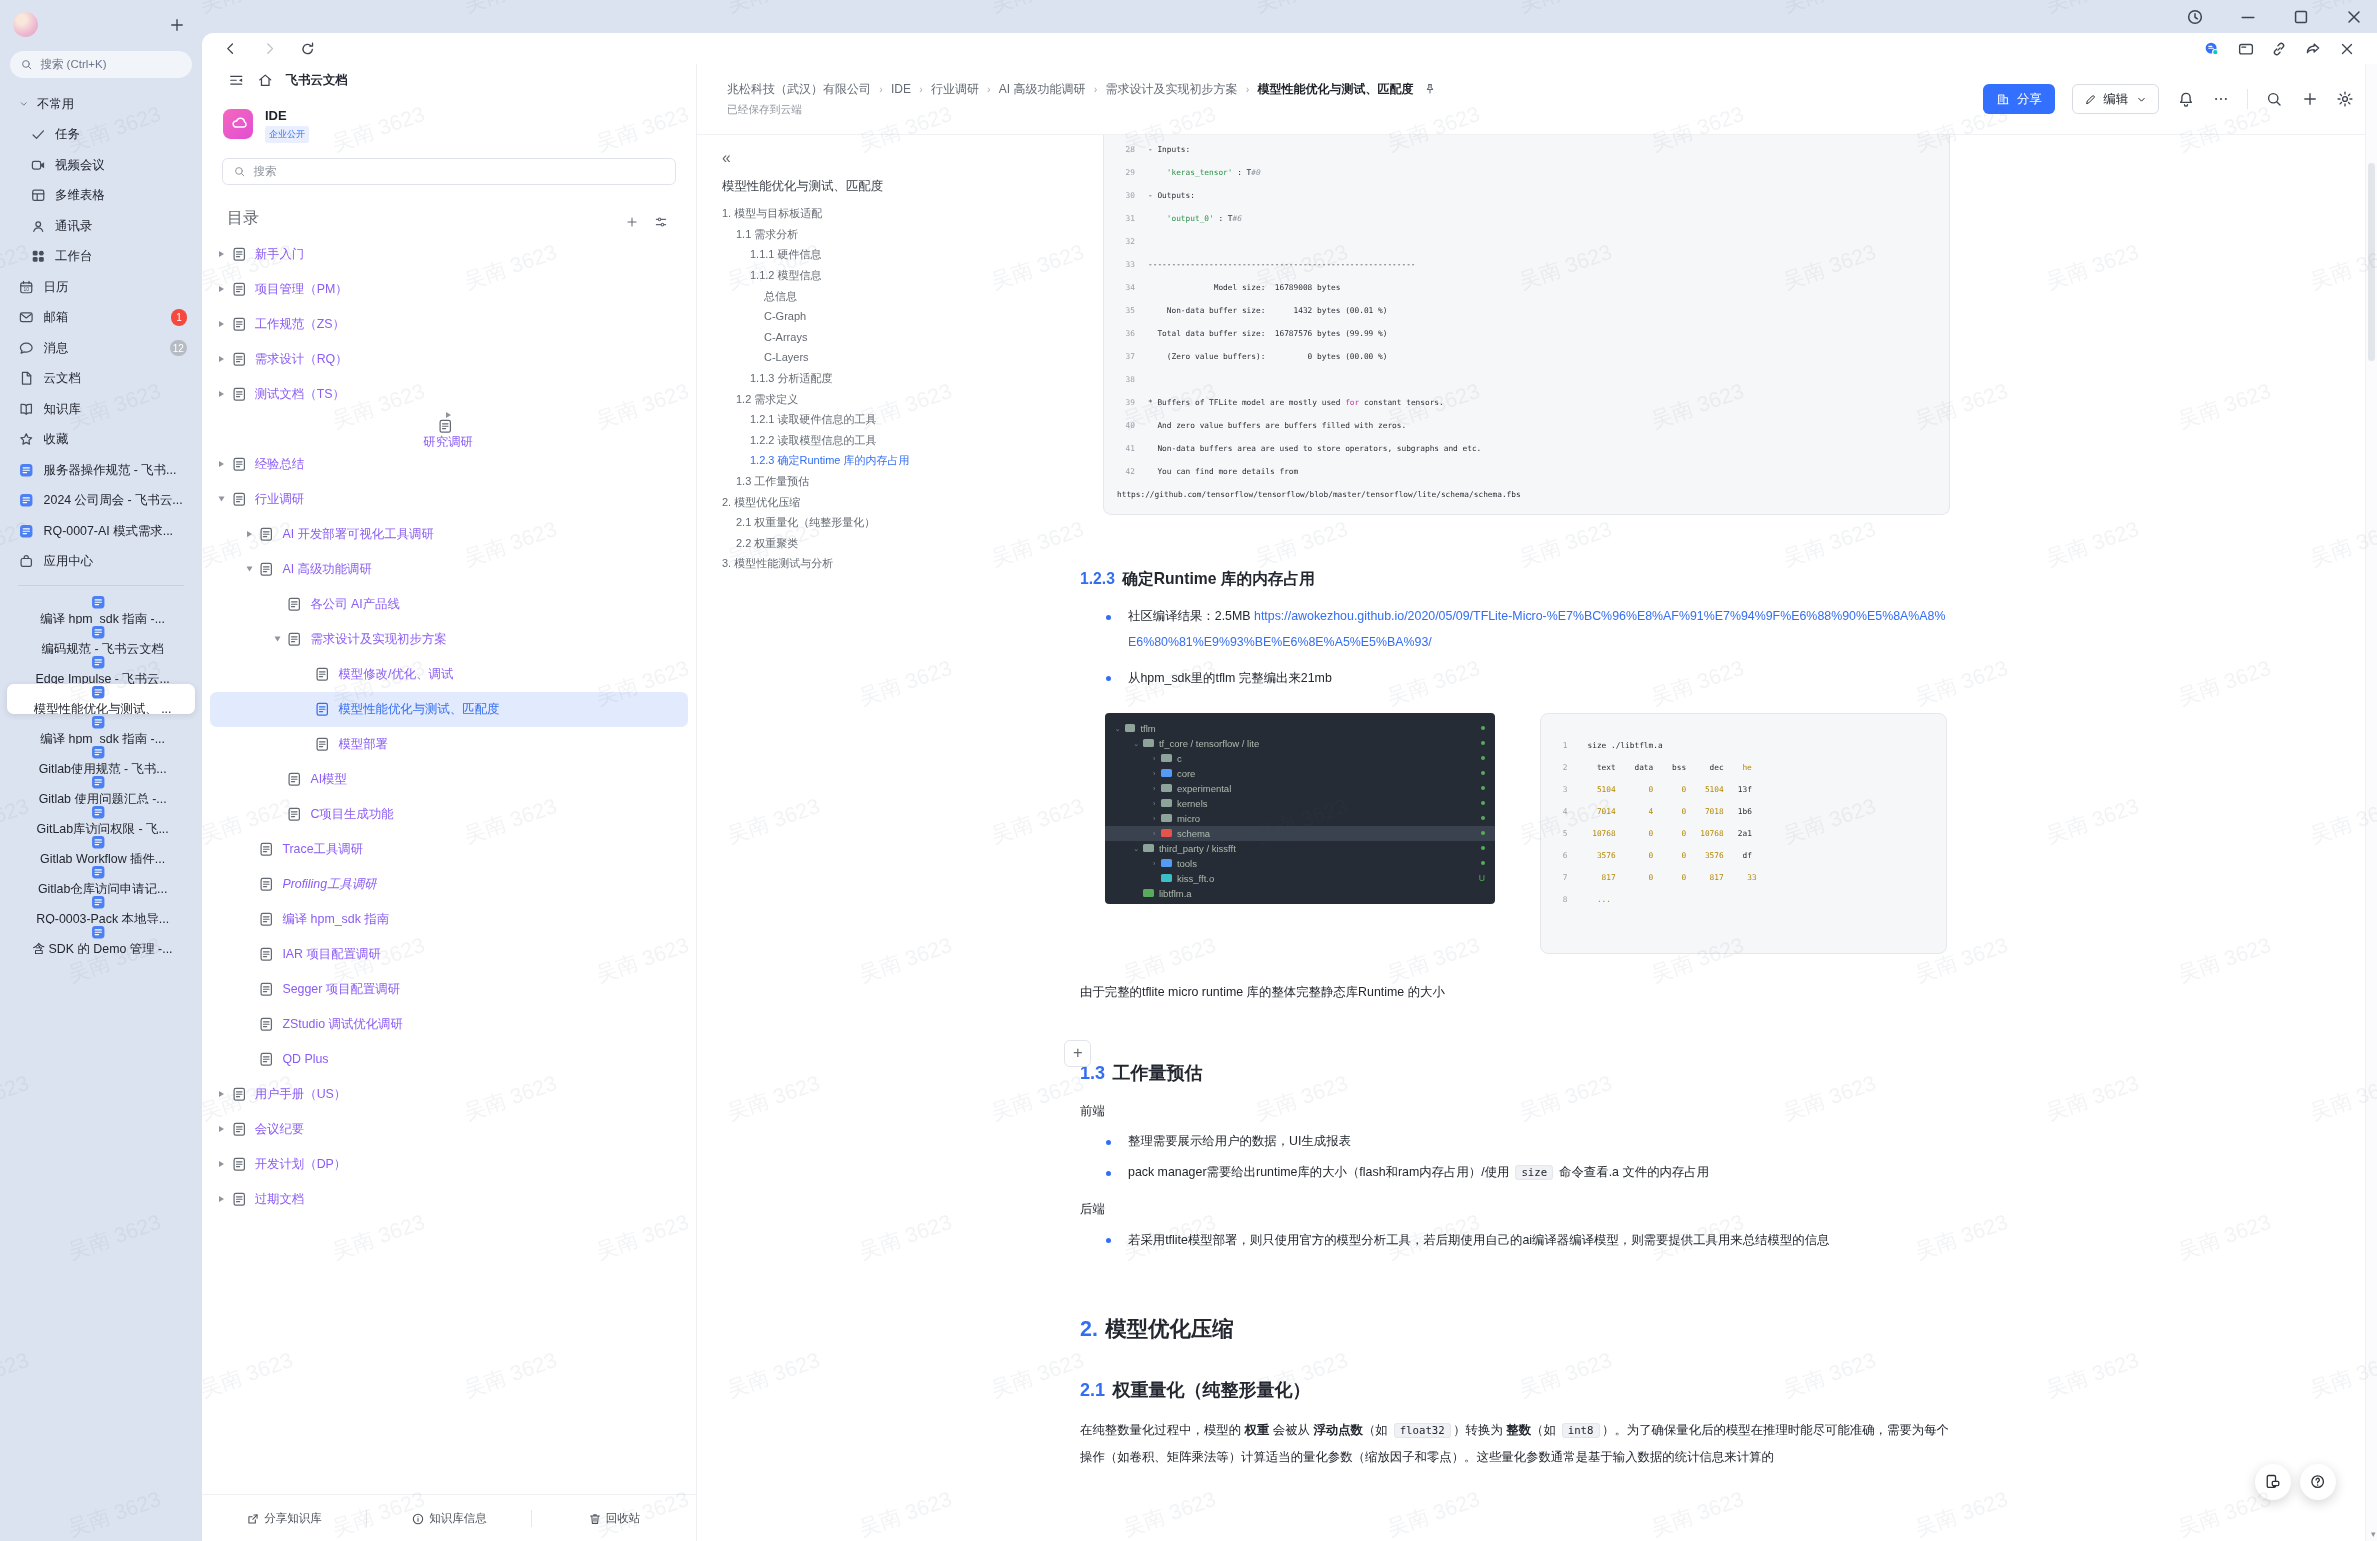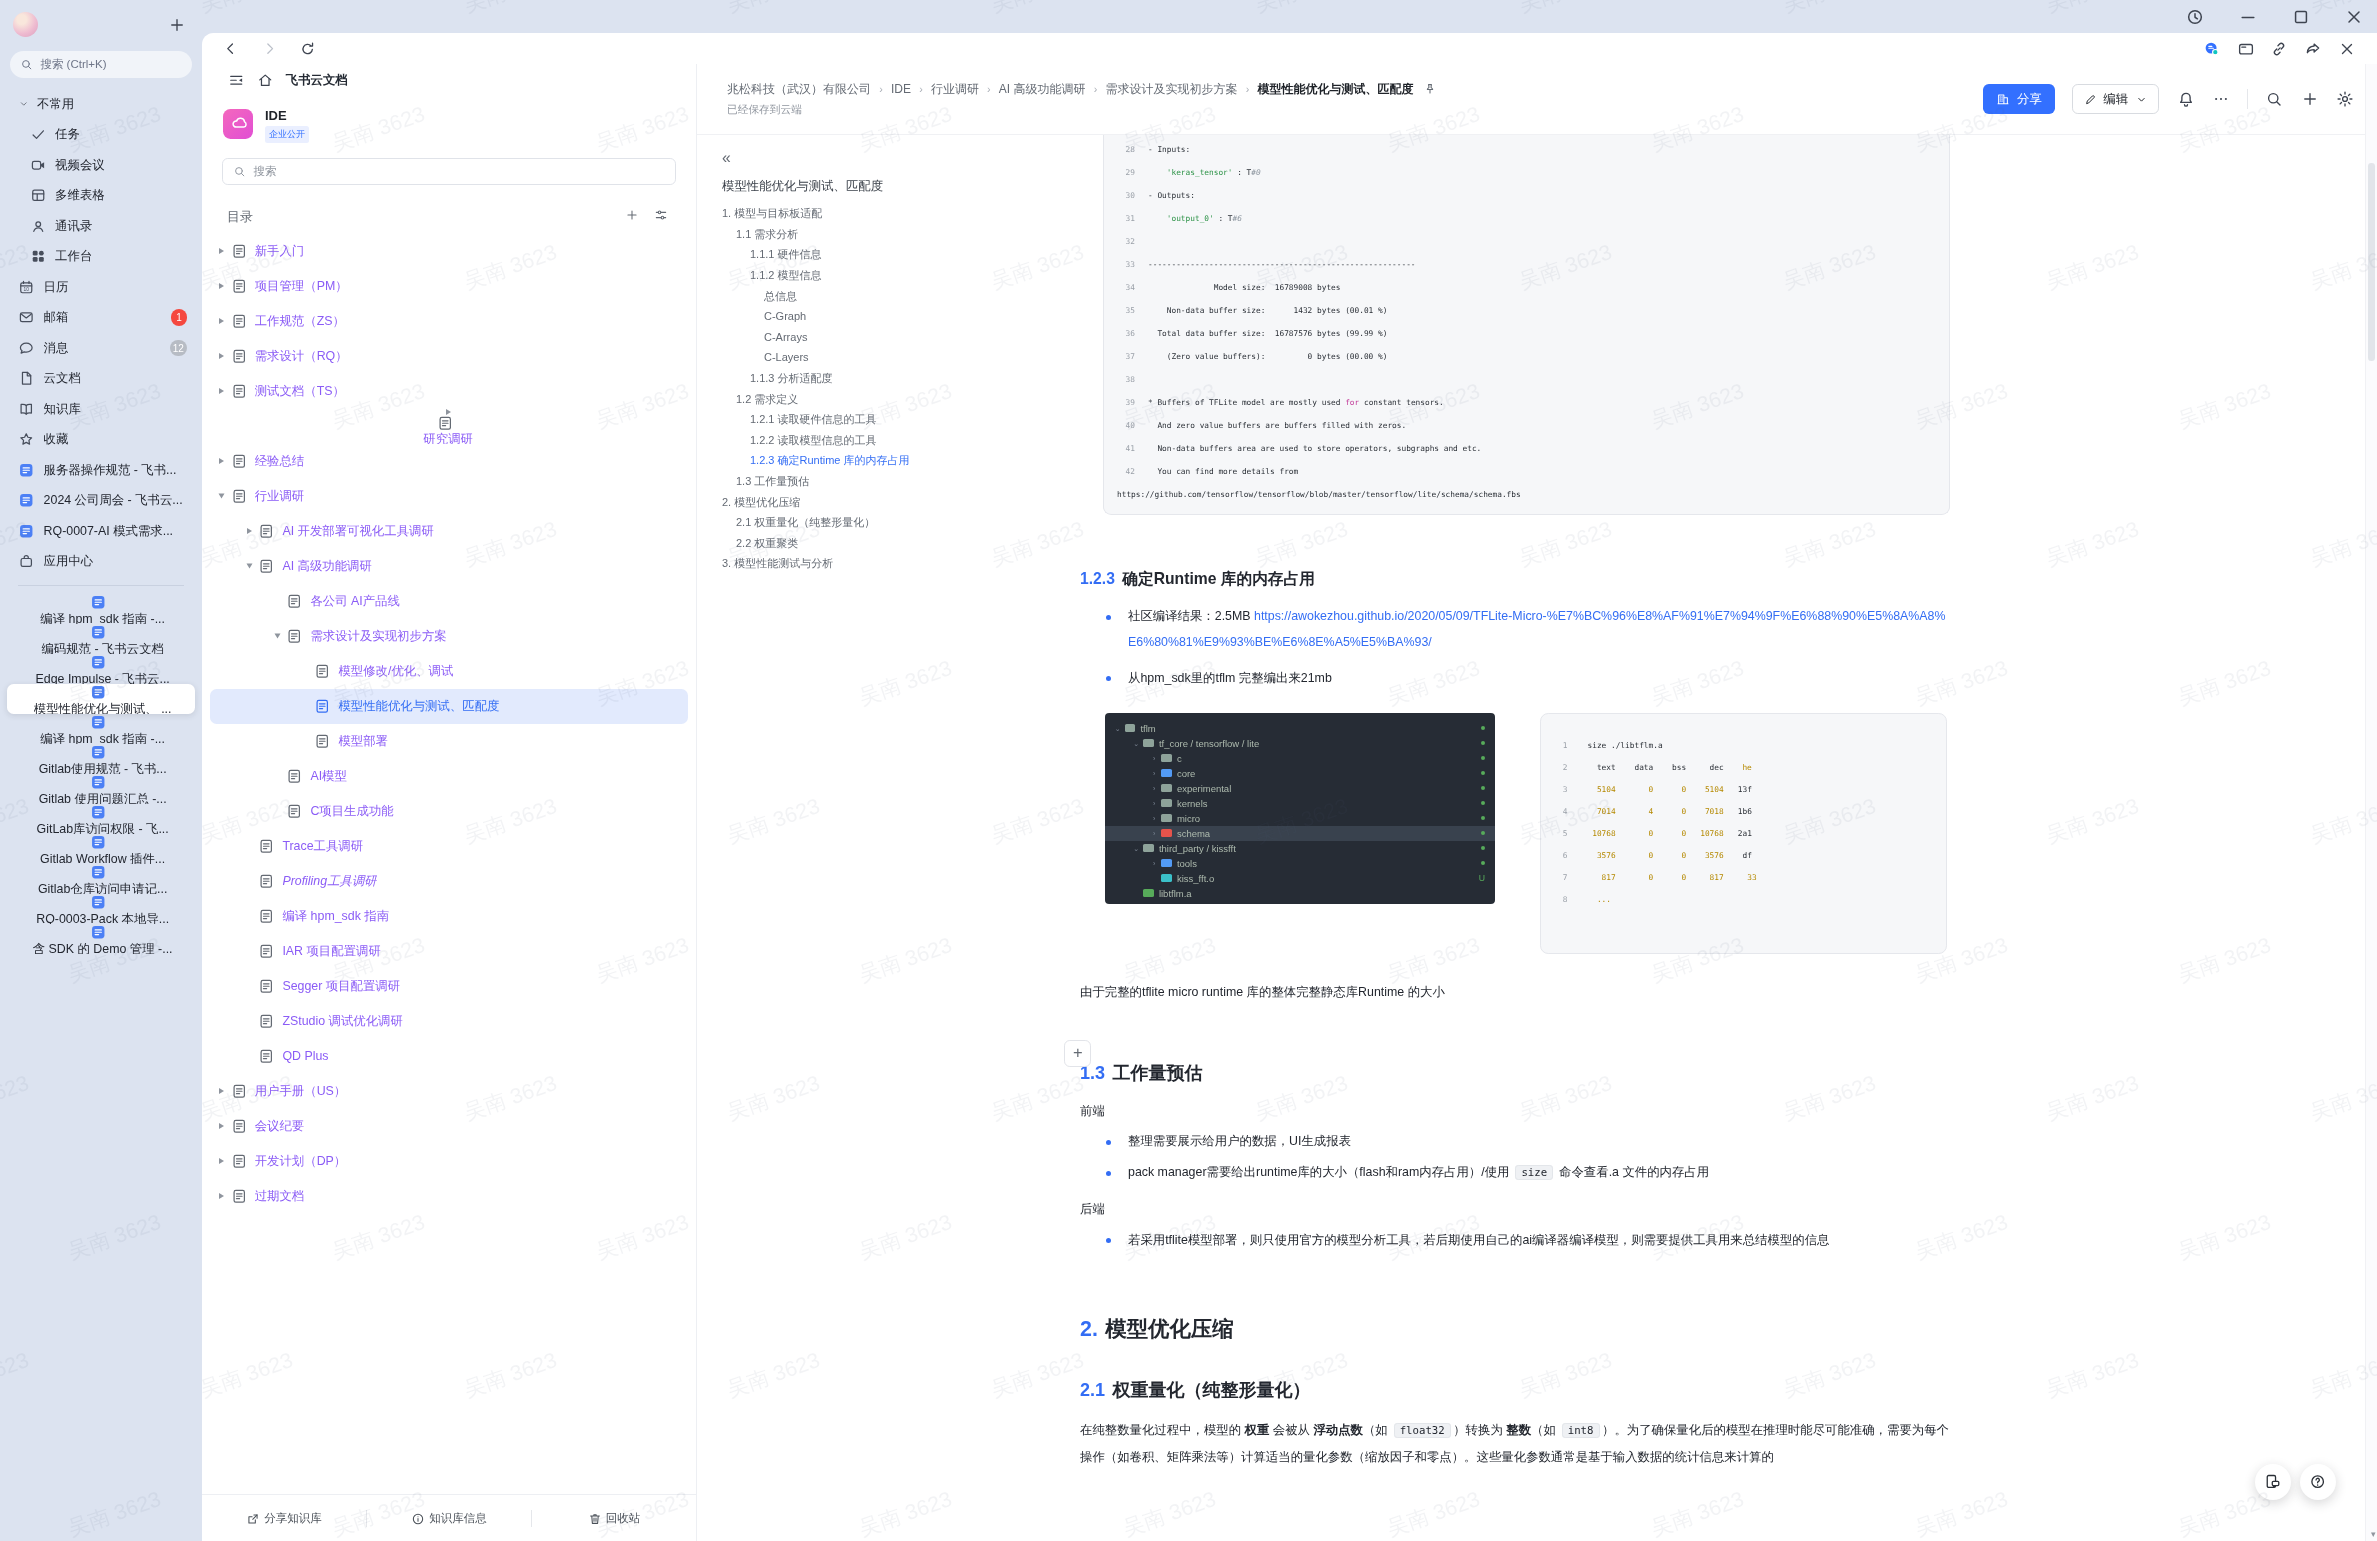--- a/index.html
+++ b/index.html
@@ -50,21 +50,21 @@
   .wiki-home .ic{width:16.5px;height:16.5px;color:#3e4450}
   .space-row{display:flex;align-items:flex-start;gap:11.5px;padding:20px 0 0 21.4px}
   .space-ic{width:30px;height:30px;border-radius:7.4px;background:linear-gradient(140deg,#f468bd,#e14ed4);
             display:flex;align-items:center;justify-content:center}
   .space-ic .ic{width:21.4px;height:21.4px}
   .space-name{font-size:13px;font-weight:700;line-height:14px}
   .space-badge{display:inline-block;margin-top:3.3px;font-size:9px;color:#3370ff;background:#eaefff;border-radius:2.5px;padding:1.6px 4.1px}
   .wiki-search{margin:15px 20px 0;height:27px;border:0.8px solid #e0e3e9;border-radius:5.8px;display:flex;align-items:center;
                gap:7.4px;padding:0 10px;color:#8f959e;font-size:11.5px;box-sizing:border-box}
   .wiki-search .ic{width:13px;height:13px}
-  .dir-row{display:flex;align-items:flex-start;padding:23px 28px 5px 25px;font-size:13px;color:#646a73}
+  .dir-row{display:flex;align-items:flex-end;padding:23px 28px 5px 25px;font-size:16px;color:#646a73}
   .dir-actions{margin-left:auto;display:flex;gap:15px;color:#646a73}
   .dir-actions .ic{width:14px;height:14px}
   .wiki-tree{flex:1;overflow:hidden;padding:3.3px 8.2px 0}
   .tree-row{display:flex;align-items:center;height:35px;border-radius:6.6px;font-size:12.4px;color:#8b5cf6;
             overflow:hidden;white-space:nowrap;padding-right:5px}
   .chev{width:16.5px;flex:none;display:flex;justify-content:center;align-items:center}
   .tri{width:0;height:0;border-top:3.7px solid transparent;border-bottom:3.7px solid transparent;border-left:5px solid #8f959e}
   .tri.d{transform:rotate(90deg)}
   .tree-row .tic{width:16.5px;height:16.5px;flex:none;margin:0 7.4px 0 0.8px;color:#646a73}
   .tree-row .lbl{overflow:hidden;min-width:0}

